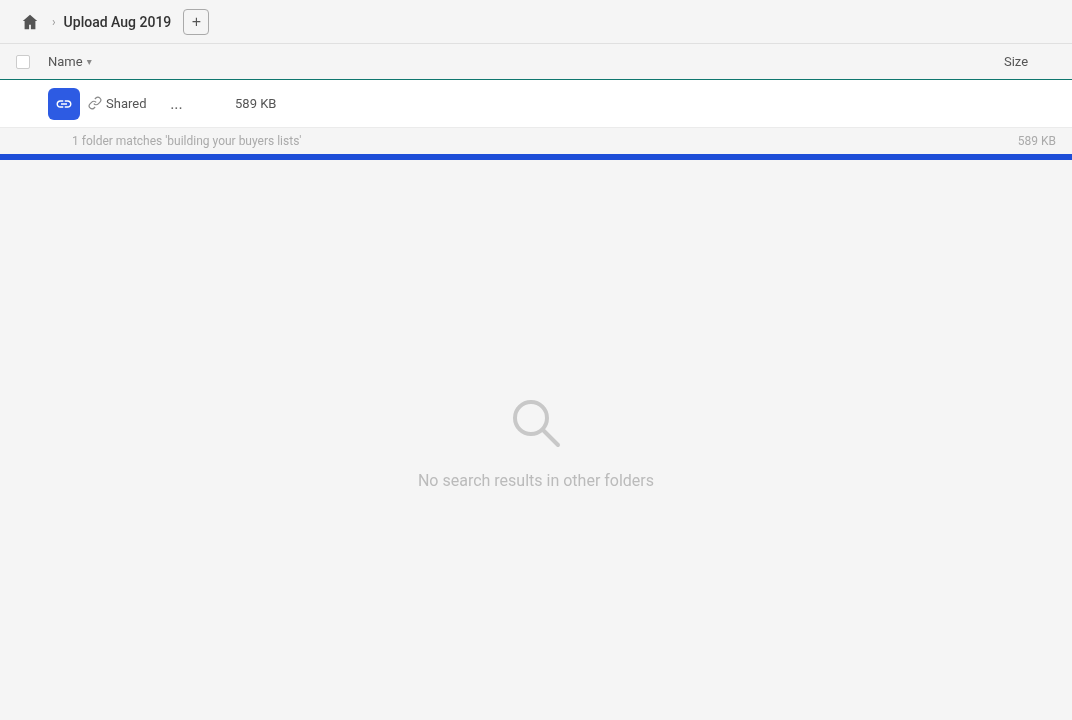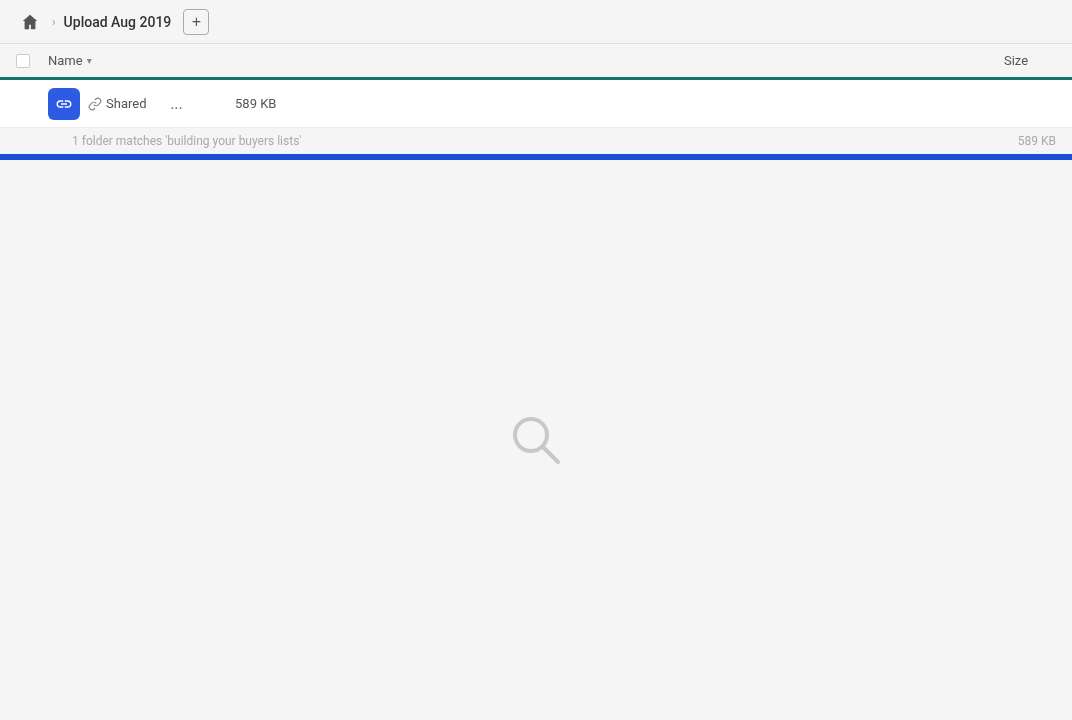--- a/index.html
+++ b/index.html
@@ -79,21 +79,21 @@
       margin-left: 4px;
     }
 
     
     .column-headers {
       display: flex;
       align-items: center;
       padding: 0 16px;
       height: 36px;
       background: #f5f5f5;
-      border-bottom: 3px solid #0f766e;
+      border-bottom: 1px solid #0f766e;
     }
 
     .col-checkbox {
       width: 32px;
       flex-shrink: 0;
     }
 
     .col-name {
       flex: 1;
       display: flex;
@@ -152,21 +152,20 @@
 
     .row-name {
       flex: 1;
       font-size: 14px;
       color: #222;
       font-weight: 400;
     }
 
     .row-shared {
       display: flex;
-      align-items: center;
       gap: 4px;
       color: #555;
       font-size: 13px;
       margin-right: 16px;
     }
 
     .row-shared svg {
       width: 14px;
       height: 14px;
       color: #888;
@@ -300,15 +299,16 @@
     <span class="match-size">589 KB</span>
   </div>
 
   <div class="empty-state">
     <div class="search-icon-large">
       <svg width="64" height="64" viewBox="0 0 64 64" fill="none" xmlns="http://www.w3.org/2000/svg">
         <circle cx="27" cy="27" r="16" stroke="#c8c8c8" stroke-width="4" fill="none"></circle>
         <line x1="39" y1="39" x2="54" y2="54" stroke="#c8c8c8" stroke-width="4" stroke-linecap="round"></line>
       </svg>
     </div>
+    <span class="empty-text">No search results in other folders</span>
   </div>
 
 </div>
 
 </body></html>

